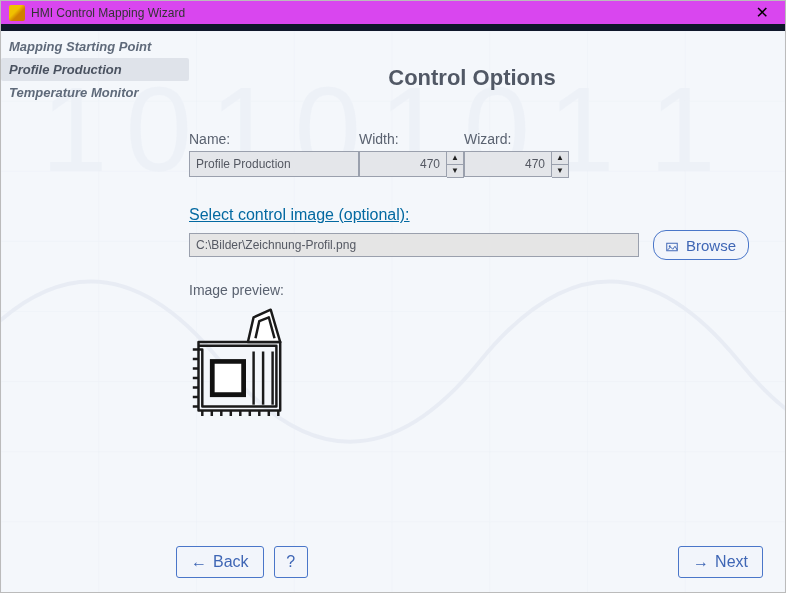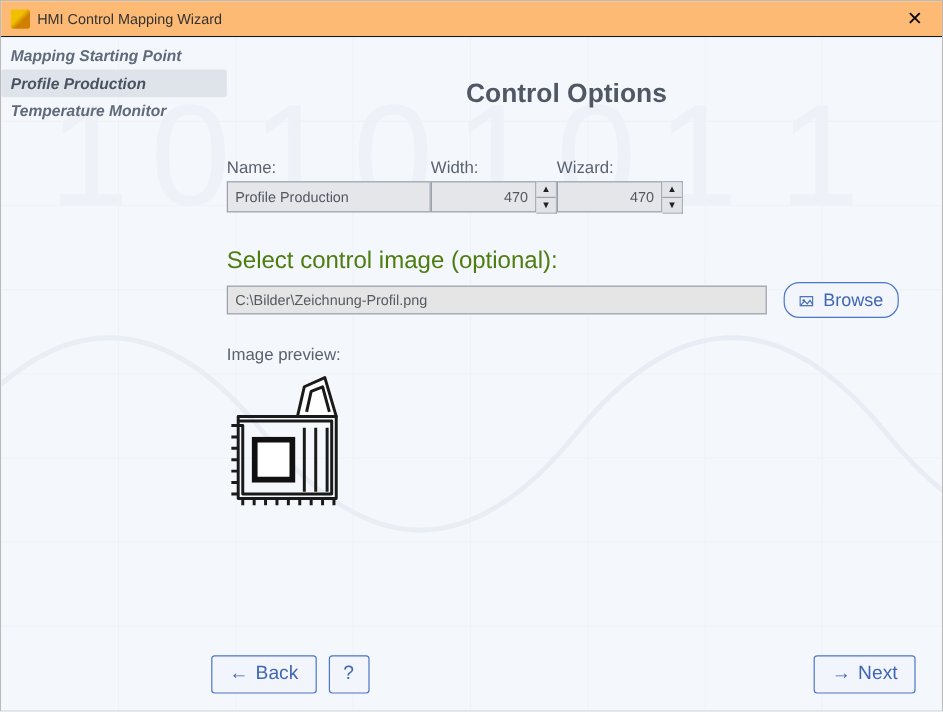--- a/index.html
+++ b/index.html
@@ -1,20 +1,20 @@
 <!DOCTYPE html>
 <html><head>
 <meta charset="utf-8">
 <style>
 * { box-sizing: border-box; margin: 0; padding: 0; font-family: "Segoe UI", Tahoma, sans-serif; }
 html, body { width: 786px; height: 593px; overflow: hidden; background: #fff; }
 
 .window { width: 786px; height: 593px; border: 1px solid #bbb; display: flex; flex-direction: column; background: #fff; }
 
-.titlebar { height: 30px; display: flex; align-items: center; padding: 0 8px; border-bottom: 1px solid #0f172a; background: #fdba74; }
+.titlebar { height: 30px; display: flex; align-items: center; padding: 0 8px; border-bottom: 7px solid #0f172a; background: #d946ef; }
 .titlebar .icon { width: 16px; height: 16px; background: linear-gradient(135deg,#f0c000 40%,#d08000 60%); margin-right: 6px; border-radius: 2px; }
 .titlebar .title { font-size: 12px; color: #333; flex: 1; }
 .titlebar .close { font-size: 16px; cursor: pointer; padding: 4px 8px; }
 
 .body { flex: 1; display: flex; position: relative; background: #f4f7fb; overflow: hidden; }
 
 
 .bg-deco { position: absolute; inset: 0; pointer-events: none; opacity: 0.5; text-align: center; }
 .bg-deco svg { width: 100%; height: 100%; }
 
@@ -31,21 +31,21 @@
 .field label { font-size: 14px; color: #5a6270; margin-bottom: 4px; }
 .field input[type=text] { height: 26px; border: 1px solid #9aa0ad; background: #e4e6ea; font-size: 12px; padding: 0 6px; color: #545862; }
 .name-field input { width: 170px; }
 
 .spinner { display: flex; }
 .spinner input { width: 88px; height: 26px; border: 1px solid #9aa0ad; background: #e9ebef; text-align: right; font-size: 13px; color: #4d525c; }
 .spinner .btns { display: flex; flex-direction: column; border: 1px solid #9aa0ad; border-left: none; }
 .spinner .btns button { width: 16px; height: 12.5px; line-height: 10px; font-size: 8px; background: #e2e4e8; border: none; cursor: pointer; padding: 0; color:#222; }
 .spinner .btns button:first-child { border-bottom: 1px solid #9aa0ad; }
 
-.sel-label { font-size: 20px; color: #4d7c0f; margin-bottom: 6px; }
+.sel-label { font-size: 16px; color: #0369a1; margin-bottom: 6px; text-decoration: underline; }
 .path-row { display: flex; align-items: center; gap: 14px; margin-bottom: 22px; }
 .path-row input { flex: 1; max-width: 450px; height: 24px; border: 1px solid #9aa0ad; background: #e5e5e5; font-size: 12px; padding: 0 6px; color: #555963; }
 .browse-btn { height: 30px; padding: 0 12px; border: 1.5px solid #4a76c9; background: #f2f5fb; color: #3f66b5; border-radius: 13px; font-size: 15px; cursor: pointer; display: inline-flex; align-items: center; gap: 8px; }
 .browse-ico { display: inline-block; width: 12px; height: 12px; }
 
 .preview-label { font-size: 14px; color: #5a6270; margin-bottom: 6px; }
 .preview { width: 114px; height: 114px; }
 
 .footer { position: absolute; bottom: 14px; left: 175px; right: 22px; display: flex; align-items: center; z-index: 3; }
 .nav-btn { height: 32px; padding: 0 14px; border: 1.5px solid #4a76c9; background: #f2f5fb; color: #3f66b5; border-radius: 3px; font-size: 16px; cursor: pointer; display: inline-flex; align-items: center; gap: 6px; }

